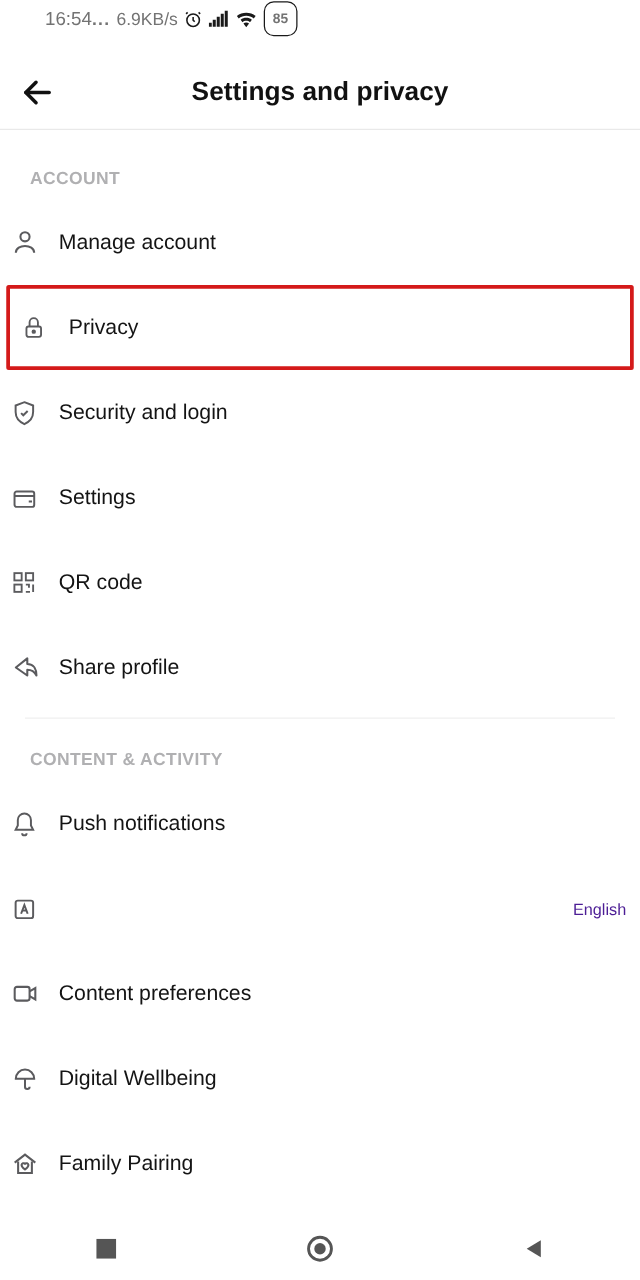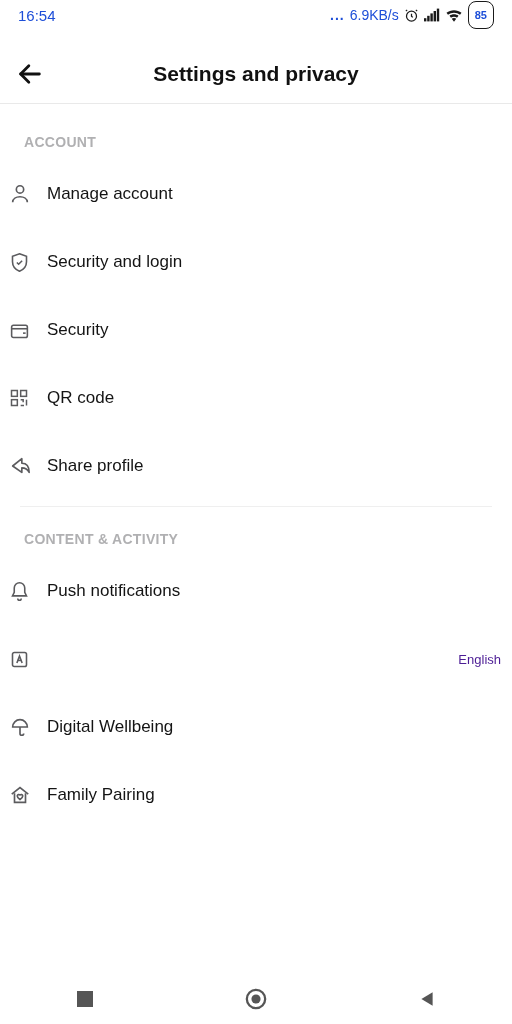--- a/index.html
+++ b/index.html
@@ -1,17 +1,17 @@
 <!DOCTYPE html>
 <html><head>
 <meta charset="utf-8">
 <style>
   html,body{margin:0;padding:0;width:512px;height:1024px;font-family:-apple-system,Helvetica,Arial,sans-serif;background:#fff;color:#111;overflow:hidden}
   *{box-sizing:border-box}
-  .statusbar{position:absolute;top:0;left:0;right:0;height:30px;display:flex;align-items:center;justify-content:space-between;padding:0 18px;font-size:15px;color:#1d4ed8}
+  .statusbar{position:absolute;top:0;left:0;right:0;height:30px;display:flex;align-items:center;padding:0 36px;font-size:15px;color:#737373}
   .status-right{display:flex;align-items:center;gap:5px;font-size:14px}
   .status-right svg{flex-shrink:0}
   .batt{border:1.5px solid #1a1a1a;border-radius:8px;padding:0 6px;font-size:11px;font-weight:700;height:28px;display:flex;align-items:center}
   .header{position:absolute;top:46px;left:0;right:0;height:56px;display:flex;align-items:center}
   .back{width:60px;display:flex;align-items:center;justify-content:center}
   .title{flex:1;text-align:center;font-size:21px;font-weight:800;margin-left:-60px}
   .divider{position:absolute;top:103px;left:0;right:0;height:1px;background:#e9e9e9}
   .content{position:absolute;top:110px;left:0;right:0;bottom:50px;overflow:hidden}
   .section-label{font-size:14px;font-weight:600;color:#b0b0b2;letter-spacing:.3px;padding:24px 24px 10px}
   .row{display:flex;align-items:center;height:68px;padding:0 3px}
@@ -69,40 +69,50 @@
   <div class="row">
     <span class="ic">
       <svg width="22" height="22" viewBox="0 0 24 24" fill="none" stroke="currentColor" stroke-width="1.8">
           <circle cx="12" cy="7" r="4"></circle>
           <path d="M4 21c0-4 4-6 8-6s8 2 8 6"></path>
         </svg>
     </span>
     <span class="lbl">Manage account</span>
   </div>
 
+  <div class="row highlight">
+    <span class="ic">
+      <svg width="20" height="20" viewBox="0 0 24 24" fill="none" stroke="currentColor" stroke-width="1.8">
+          <rect x="5" y="11" width="14" height="10" rx="2"></rect>
+          <path d="M8 11V7a4 4 0 018 0v4"></path>
+          <circle cx="12" cy="16" r="1.2" fill="currentColor"></circle>
+        </svg>
+    </span>
+    <span class="lbl">Privacy</span>
+  </div>
 
   <div class="row">
     <span class="ic">
       <svg width="21" height="21" viewBox="0 0 24 24" fill="none" stroke="currentColor" stroke-width="1.8">
           <path d="M12 2l8 3v6c0 5-3.5 9-8 11-4.5-2-8-6-8-11V5l8-3z"></path>
           <path d="M9 12l2 2 4-4"></path>
         </svg>
     </span>
     <span class="lbl">Security and login</span>
   </div>
 
   <div class="row">
     <span class="ic">
       <svg width="21" height="21" viewBox="0 0 24 24" fill="none" stroke="currentColor" stroke-width="1.8">
           <rect x="3" y="6" width="18" height="14" rx="2"></rect>
           <path d="M3 10h18"></path>
           <path d="M16 15h3"></path>
         </svg>
     </span>
-    <span class="lbl">Security</span>
+    <span class="lbl">Settings</span>
   </div>
 
   <div class="row">
     <span class="ic">
       <svg width="20" height="20" viewBox="0 0 24 24" fill="none" stroke="currentColor" stroke-width="1.8">
           <rect x="3" y="3" width="7" height="7"></rect>
           <rect x="14" y="3" width="7" height="7"></rect>
           <rect x="3" y="14" width="7" height="7"></rect>
           <path d="M14 14h3v3"></path>
           <path d="M21 14v7"></path>
@@ -139,20 +149,29 @@
     <span class="ic">
       <svg width="21" height="21" viewBox="0 0 24 24" fill="none" stroke="currentColor" stroke-width="1.8">
           <rect x="4" y="4" width="16" height="16" rx="2"></rect>
           <path d="M9 16l3-8 3 8"></path>
           <path d="M10 13h4"></path>
         </svg>
     </span>
     <span class="val">English</span>
   </div>
 
+  <div class="row">
+    <span class="ic">
+      <svg width="22" height="22" viewBox="0 0 24 24" fill="none" stroke="currentColor" stroke-width="1.8">
+          <rect x="3" y="6" width="13" height="12" rx="2"></rect>
+          <path d="M16 10l5-3v10l-5-3"></path>
+        </svg>
+    </span>
+    <span class="lbl">Content preferences</span>
+  </div>
 
   <div class="row">
     <span class="ic">
       <svg width="22" height="22" viewBox="0 0 24 24" fill="none" stroke="currentColor" stroke-width="1.8">
           <path d="M4 12a8 8 0 0116 0H4z"></path>
           <path d="M12 12v7a2 2 0 004 0"></path>
         </svg>
     </span>
     <span class="lbl">Digital Wellbeing</span>
   </div>

